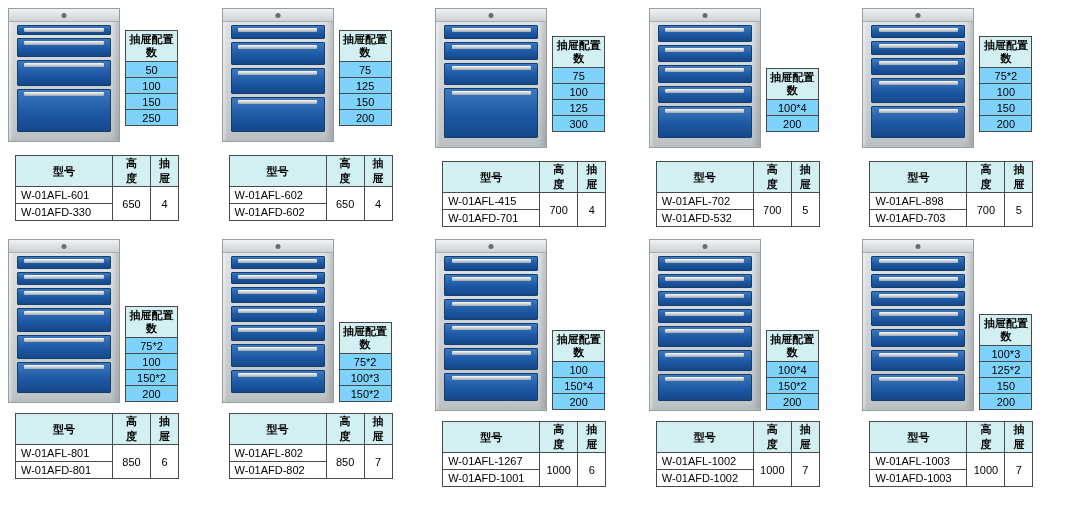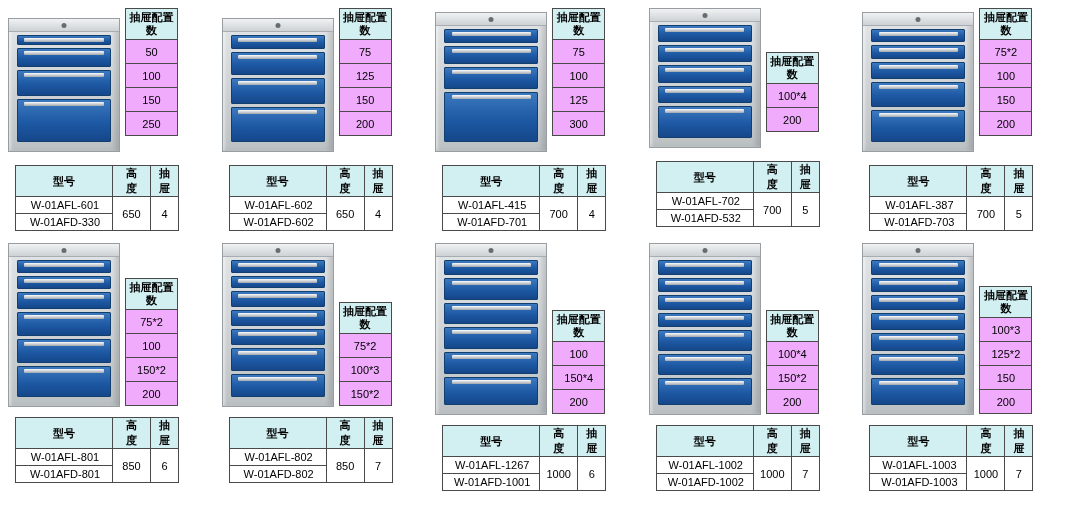--- a/index.html
+++ b/index.html
@@ -66,30 +66,30 @@
   }
 
   
   table { border-collapse: collapse; font-size: 11px; }
   th, td { border: 1px solid #4a4a4a; text-align: center; }
   th { background: var(--header-bg, #d2eff2); font-weight: bold; }
 
   .config-table { margin-left: 5px; margin-bottom: 16px; background: #fff; }
   .cell.tall .config-table { margin-bottom: 1px; }
   .config-table th { width: 52px; padding: 2px 3px; line-height: 13px; }
-  .config-table td { height: 24px; padding: 0 2px; background: #f0abfc; }
+  .config-table td { height: 16px; padding: 0 2px; background: #7dd3fc; }
 
   .model-table { margin-top: 13px; margin-left: 7px; background: #fff; }
   .cell.tall .model-table { margin-top: 10px; }
   .model-table th { height: 17px; padding: 0 8px; }
   .model-table td { height: 17px; padding: 0 3px; background: #fff; }
   .model-table .col-model { width: 97px; }
   .model-table .col-height { width: 38px; }
   .model-table .col-drawer { width: 22px; text-align: right; }
-  .model-table td.model-cell { text-align: center; padding-left: 5px; margin-left: 9px; }
+  .model-table td.model-cell { text-align: left; padding-left: 5px; margin-left: 9px; }
 </style>
 </head>
 <body>
 
 <div class="page">
 
   <div class="grid" id="grid">
   <div class="cell">
     <div class="cab-row">
       <div class="cabinet" style="height: 134px;">
@@ -338,21 +338,21 @@
       </table>
     </div>
     <table class="model-table">
       <tbody>
         <tr>
           <th class="col-model">型号</th>
           <th class="col-height">高度</th>
           <th class="col-drawer">抽屉</th>
         </tr>
         <tr>
-          <td class="bind-model1 model-cell">W-01AFL-387</td>
+          <td class="bind-model1 model-cell">W-01AFL-898</td>
           <td class="bind-height" rowspan="2">700</td>
           <td class="bind-count" rowspan="2">5</td>
         </tr>
         <tr>
           <td class="bind-model2 model-cell">W-01AFD-703</td>
         </tr>
       </tbody>
     </table>
   </div>
 

